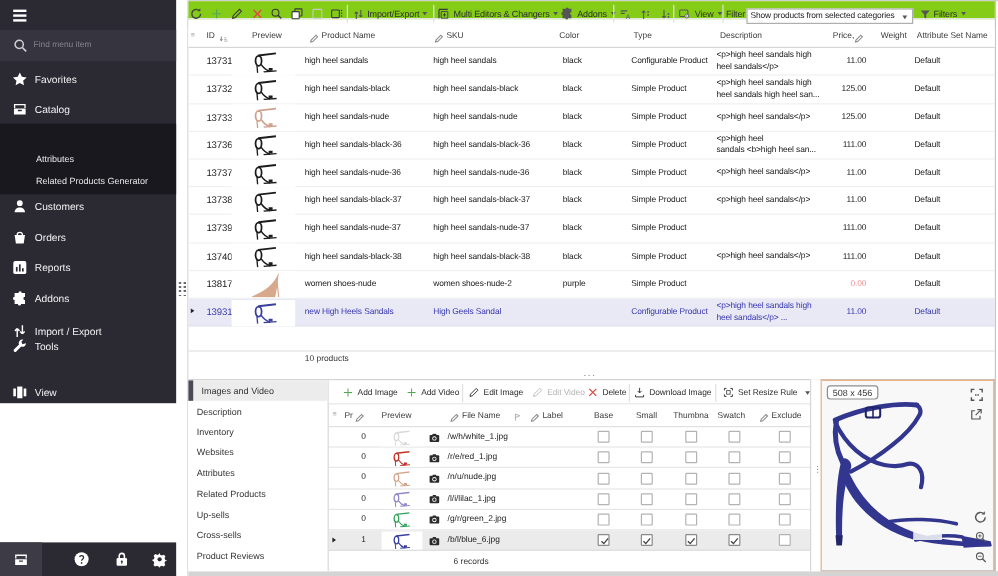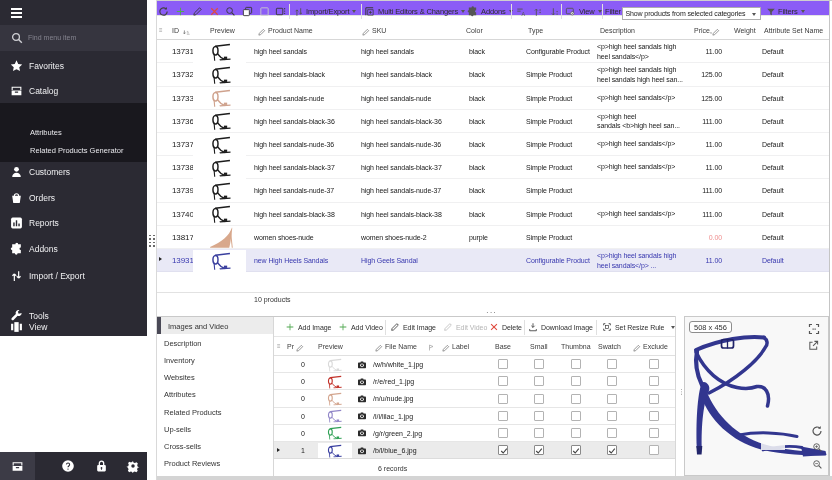--- a/index.html
+++ b/index.html
@@ -14,21 +14,21 @@
 .mi .tx { position:absolute; left:29px; top:50%; transform:translateY(-50%); white-space:nowrap; }
 #submenu { position:absolute; left:0; top:103px; width:147px; height:59px; background:#19181e; }
 .smi { position:absolute; left:0; width:147px; font-size:7.5px; color:#e8e8ec; white-space:nowrap; }
 #sb-bottom { position:absolute; left:0; top:452px; width:147px; height:28px; background:#2b2a33; }
 
 #vsplit1 { position:absolute; left:147px; top:0; width:10px; height:480px; background:#fff; border-right:1px solid #d9d9d9; }
 
 #topline { position:absolute; left:147px; top:0; width:685px; height:1px; background:#cfcfcf; }
 #rightline { position:absolute; left:829px; top:0; width:1px; height:480px; background:#c5c5c5; }
 #botline { position:absolute; left:147px; top:476px; width:685px; height:4px; background:#d4d4d4; }
-#toolbar { position:absolute; left:157px; top:1px; width:672px; height:15px; background:#8b5cf6; border-bottom:1px solid #e4e4e4; font-size:7.5px; letter-spacing:-0.12px; color:#2e2e2e; }
+#toolbar { position:absolute; left:157px; top:1px; width:672px; height:15px; background:#84cc16; border-bottom:1px solid #e4e4e4; font-size:7.5px; letter-spacing:-0.12px; color:#2e2e2e; }
 .tb { position:absolute; top:0; height:21px; display:flex; align-items:center; white-space:nowrap; }
 .tsep { position:absolute; top:3px; width:1px; height:15px; background:#e0e0e0; }
 .caret { display:inline-block; width:0; height:0; border-left:2.5px solid transparent; border-right:2.5px solid transparent; border-top:3px solid #555; margin-left:3px; }
 
 #ghead { position:absolute; left:157px; top:22px; width:672px; height:18px; background:#fff; border-bottom:1px solid #d7d7d7; font-size:7px; color:#3b3b3b; }
 .hc { position:absolute; top:5px; white-space:nowrap; }
 .grow { position:absolute; left:157px; width:672px; height:23.2px; font-size:7px; letter-spacing:-0.1px; color:#202020; border-bottom:1px solid #f0f0f1; }
 .gc { position:absolute; top:50%; transform:translateY(-50%); white-space:nowrap; }
 .desc { line-height:1.35; transform:none; top:auto; }
 #gfoot { position:absolute; left:157px; top:292px; width:672px; height:13px; border-top:1px solid #e2e2e2; font-size:7px; color:#333; }
@@ -111,21 +111,21 @@
         </svg>
       <span class="tx">Addons</span>
     </div>
     <div class="mi" style="top:267px;">
       <svg class="ic" viewBox="0 0 24 24">
           <path d="M8 21V8M8 8l-3.5 3.5M8 8l3.5 3.5" stroke="#fff" stroke-width="2.2" fill="none"></path>
           <path d="M16 3v13m0 0l-3.5-3.5M16 16l3.5-3.5" stroke="#fff" stroke-width="2.2" fill="none"></path>
         </svg>
       <span class="tx">Import / Export</span>
     </div>
-    <div class="mi" style="top:307px;">
+    <div class="mi" style="top:280px;">
       <svg class="ic" viewBox="0 0 24 24">
           <path d="M21.5 6.5a5.5 5.5 0 0 1-7.4 5.2L6.6 19.2a2.3 2.3 0 0 1-3.3-3.3l7.5-7.5A5.5 5.5 0 0 1 17.5 1l-3 3 1.5 4 4-1z" fill="#fff"></path>
         </svg>
       <span class="tx">Tools</span>
     </div>
     <div class="mi" style="top:318px;">
       <svg class="ic" viewBox="0 0 24 24">
           <rect x="2" y="6" width="4" height="12" fill="#fff"></rect>
           <rect x="8" y="3" width="8" height="18" fill="#fff"></rect>
           <rect x="18" y="6" width="4" height="12" fill="#fff"></rect>

